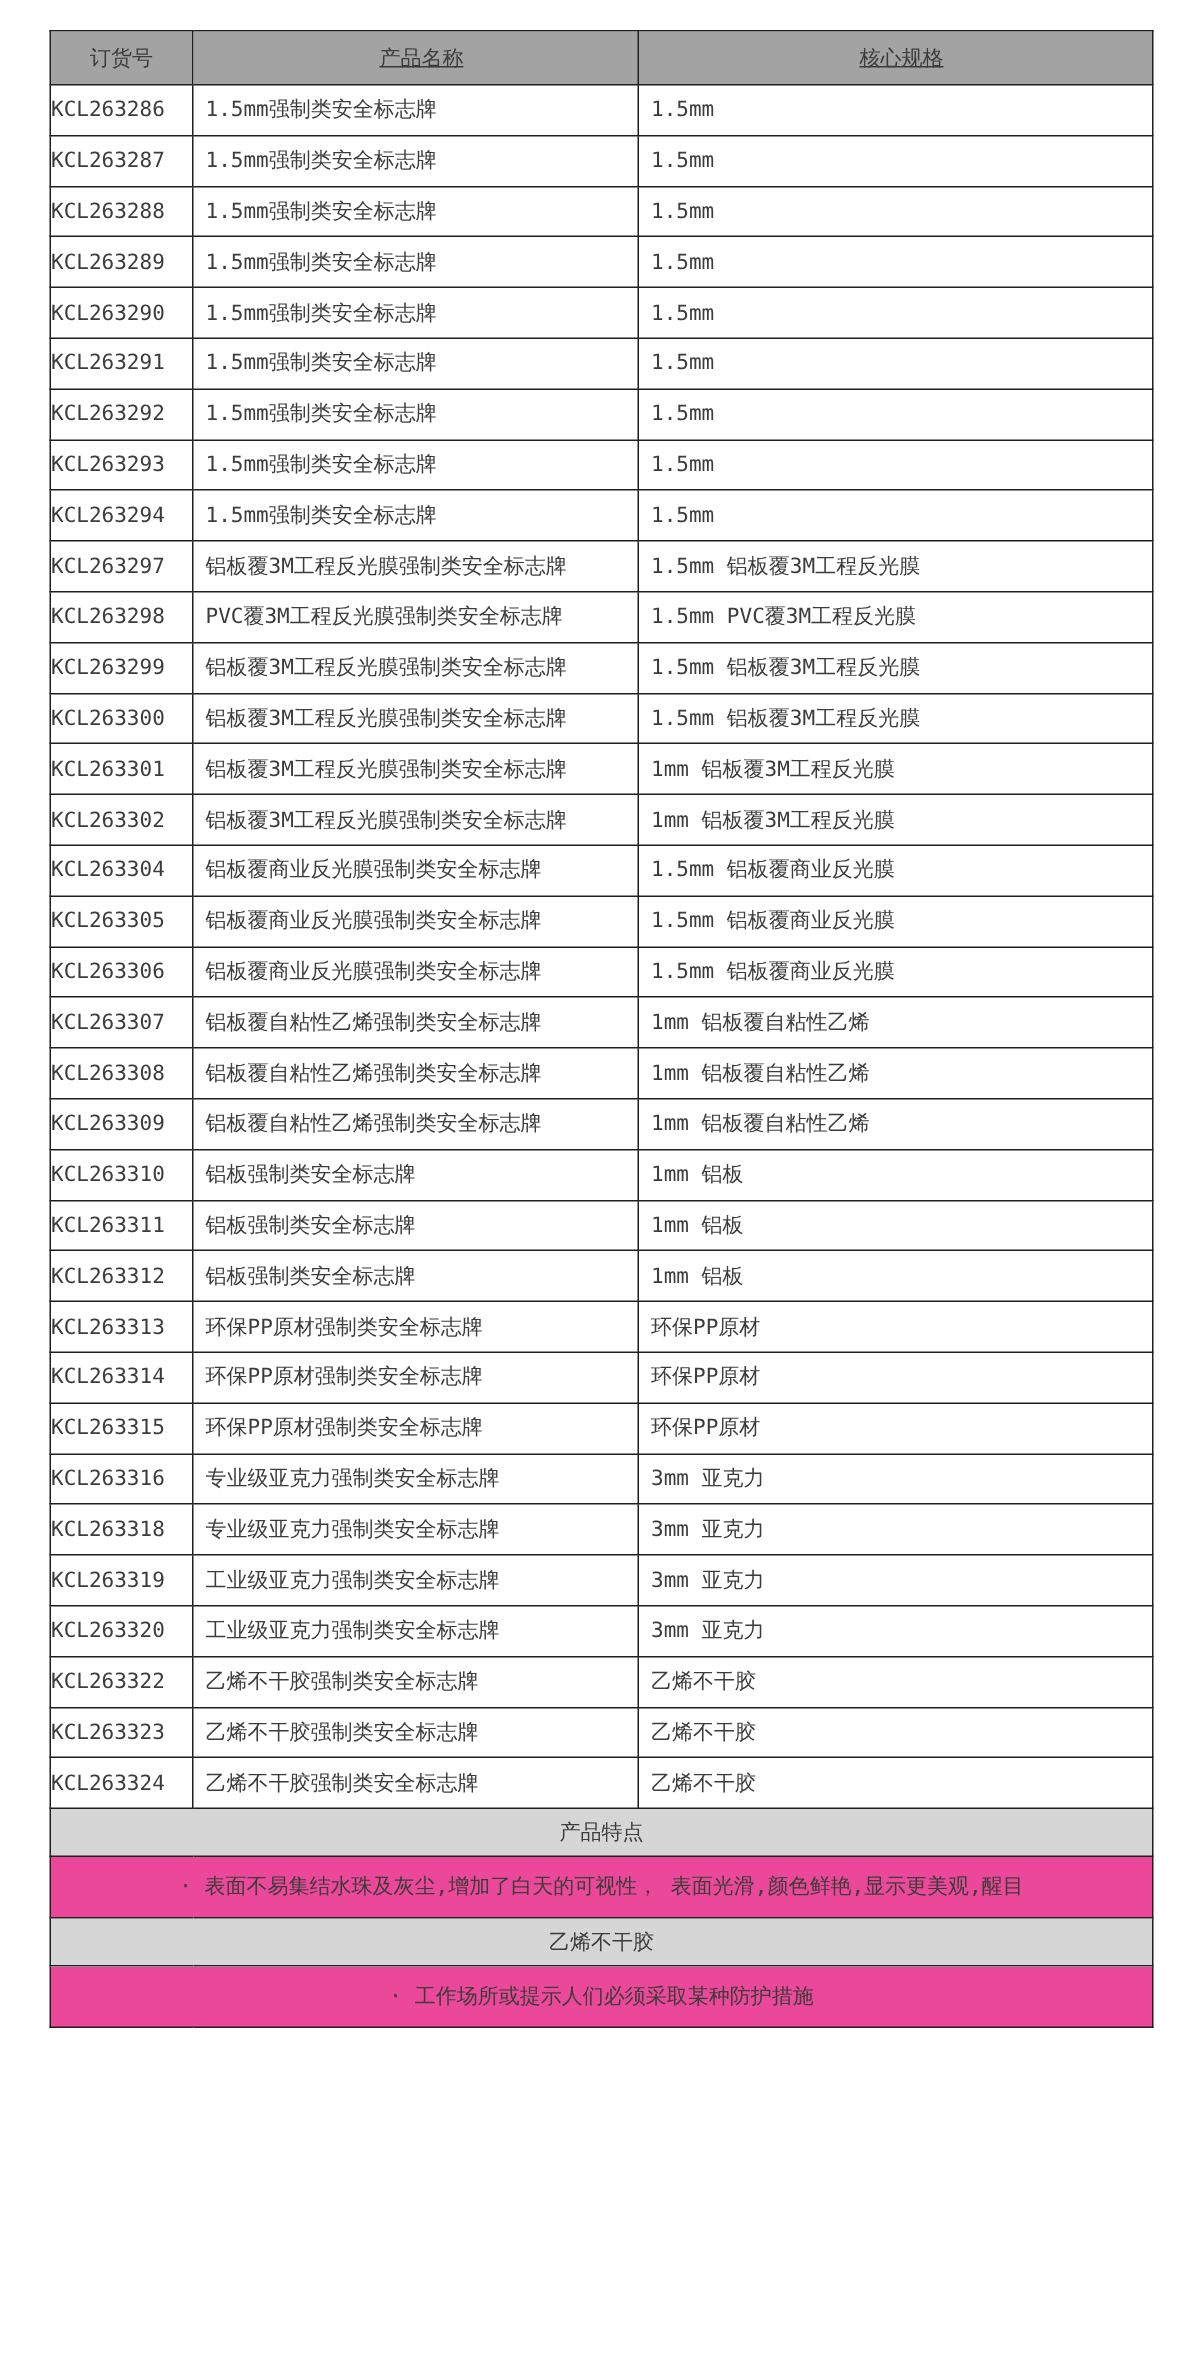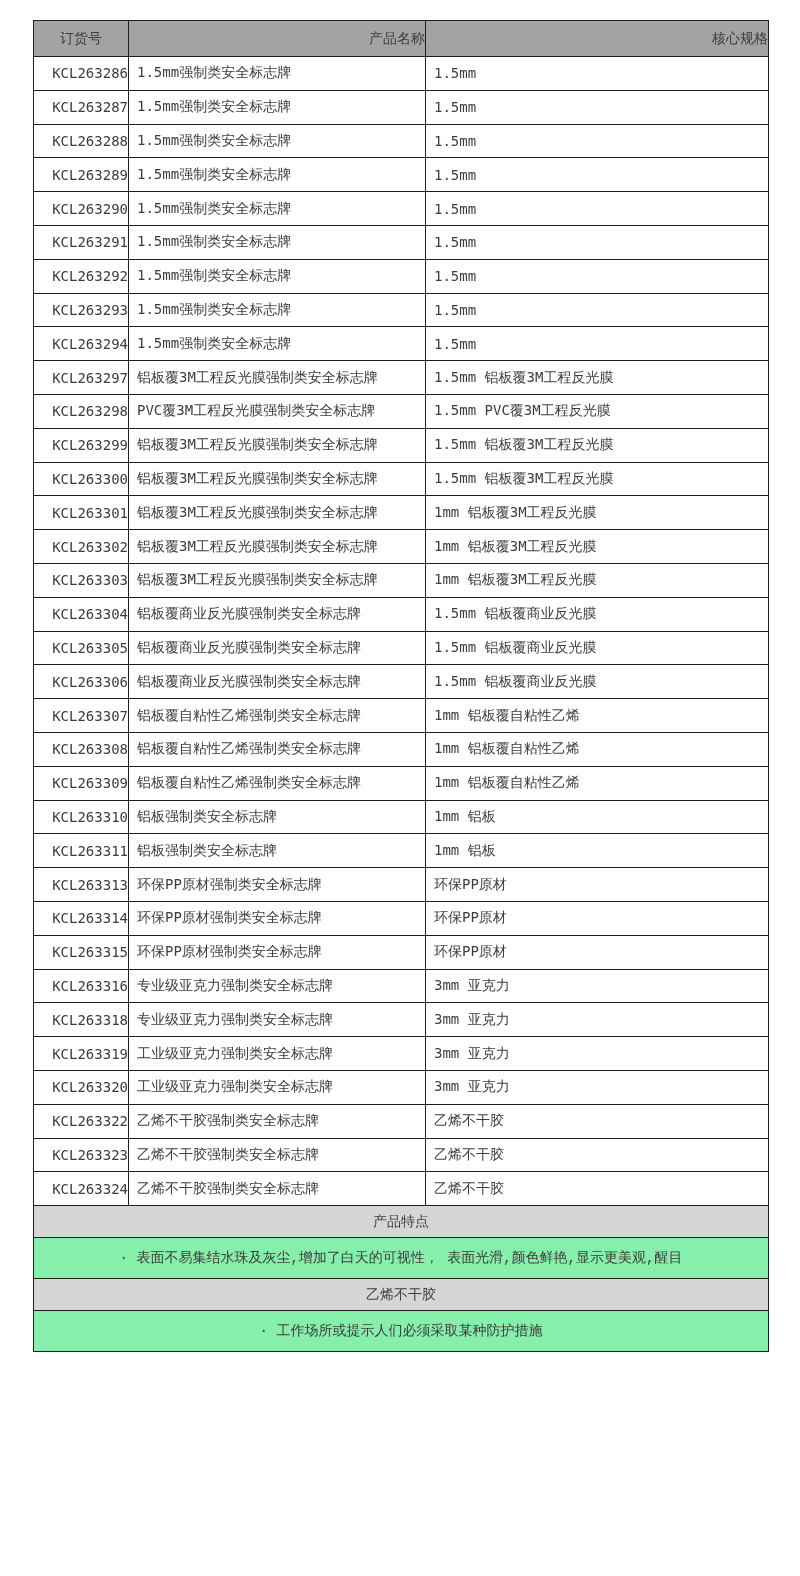--- a/index.html
+++ b/index.html
@@ -24,35 +24,34 @@
     color: #3c3c3c;
     padding: 0;
     overflow: hidden;
     white-space: nowrap;
   }
   .spec-table thead th {
     background: #a3a3a3;
     height: 35px;
   }
   .spec-table th.col-code { text-align: center; }
-  .spec-table th.col-name, .spec-table th.col-spec { text-align: right; padding-left: 8px; }
+  .spec-table th.col-name, .spec-table th.col-spec { text-align: center; padding-left: 8px; text-decoration: underline; }
   .spec-table tbody td { height: 32.8px; background: #ffffff; }
-  .spec-table td.code { text-align: right; }
+  .spec-table td.code { text-align: left; }
   .spec-table td.name, .spec-table td.spec { text-align: left; padding-left: 8px; }
   .spec-table tr.band td {
     background: #d6d6d6;
     text-align: center;
     height: 31px;
   }
   .spec-table tr.note td {
-    background: #86efac;
+    background: #ec4899;
     text-align: center;
     height: 40px;
     white-space: normal;
-    font-family: Liberation Mono, monospace;
   }
 </style>
 </head>
 <body>
 
 <div class="page">
   <table class="spec-table">
     <colgroup>
       <col style="width:95px">
       <col style="width:297px">
@@ -135,25 +134,20 @@
     <td class="code">KCL263301</td>
     <td class="name">铝板覆3M工程反光膜强制类安全标志牌</td>
     <td class="spec">1mm 铝板覆3M工程反光膜</td>
   </tr>
         <tr>
     <td class="code">KCL263302</td>
     <td class="name">铝板覆3M工程反光膜强制类安全标志牌</td>
     <td class="spec">1mm 铝板覆3M工程反光膜</td>
   </tr>
         <tr>
-    <td class="code">KCL263303</td>
-    <td class="name">铝板覆3M工程反光膜强制类安全标志牌</td>
-    <td class="spec">1mm 铝板覆3M工程反光膜</td>
-  </tr>
-        <tr>
     <td class="code">KCL263304</td>
     <td class="name">铝板覆商业反光膜强制类安全标志牌</td>
     <td class="spec">1.5mm 铝板覆商业反光膜</td>
   </tr>
         <tr>
     <td class="code">KCL263305</td>
     <td class="name">铝板覆商业反光膜强制类安全标志牌</td>
     <td class="spec">1.5mm 铝板覆商业反光膜</td>
   </tr>
         <tr>
@@ -176,20 +170,25 @@
     <td class="name">铝板覆自粘性乙烯强制类安全标志牌</td>
     <td class="spec">1mm 铝板覆自粘性乙烯</td>
   </tr>
         <tr>
     <td class="code">KCL263310</td>
     <td class="name">铝板强制类安全标志牌</td>
     <td class="spec">1mm 铝板</td>
   </tr>
         <tr>
     <td class="code">KCL263311</td>
+    <td class="name">铝板强制类安全标志牌</td>
+    <td class="spec">1mm 铝板</td>
+  </tr>
+        <tr>
+    <td class="code">KCL263312</td>
     <td class="name">铝板强制类安全标志牌</td>
     <td class="spec">1mm 铝板</td>
   </tr>
         <tr>
     <td class="code">KCL263313</td>
     <td class="name">环保PP原材强制类安全标志牌</td>
     <td class="spec">环保PP原材</td>
   </tr>
         <tr>
     <td class="code">KCL263314</td>

